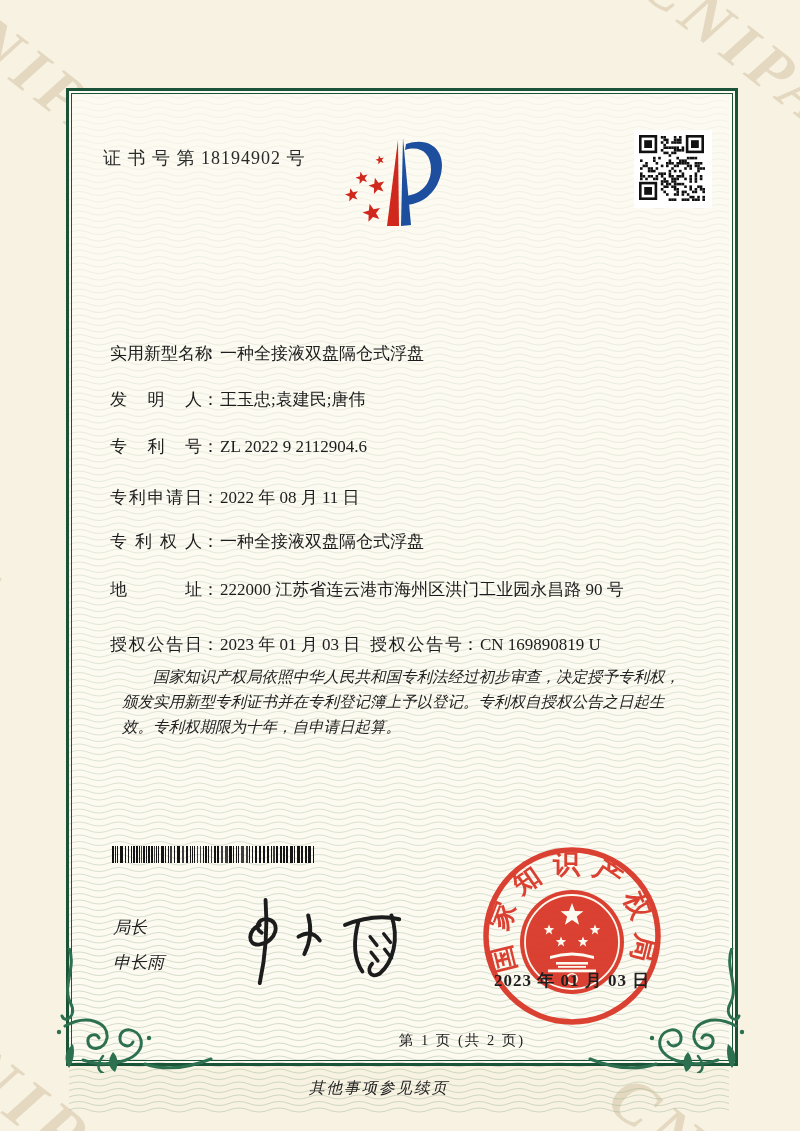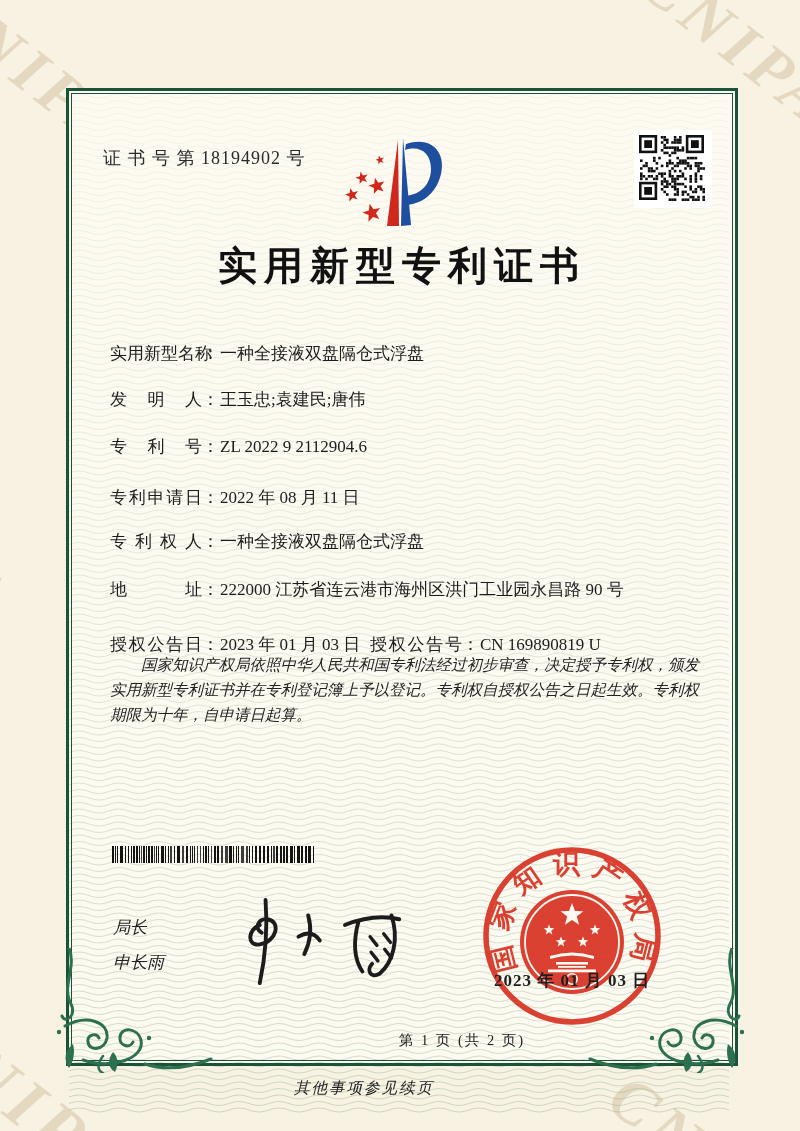--- a/index.html
+++ b/index.html
@@ -74,21 +74,21 @@
     text-align:justify;text-align-last:justify;
   }
   .colon{display:inline-block;width:18px;}
   .pair2{position:absolute;left:260px;top:0;}
   
   .body-text{
     position:absolute;left:110px;top:652px;width:592px;
     font-size:15.5px;line-height:25px;color:#222;
     font-style:italic;
   }
-  .body-text p{margin:0;text-indent:2em;font-family:Liberation Serif, serif;}
+  .body-text p{margin:12px;text-indent:2em;font-family:Liberation Serif, serif;}
   
   .barcode{position:absolute;left:112px;top:846px;}
   
   .signer{
     position:absolute;left:113px;top:916px;
     font-size:17px;font-style:italic;color:#222;
   }
   .signer div{margin-bottom:12px;}
   .sig-script{position:absolute;left:226px;top:896px;}
   
@@ -104,21 +104,21 @@
     position:absolute;left:472px;top:969px;width:200px;
     text-align:center;font-size:17px;font-weight:600;
     letter-spacing:1px;color:#1f1f1f;
   }
   
   .page-info{
     position:absolute;left:66px;top:1031px;width:792px;
     text-align:center;font-size:14.5px;letter-spacing:2px;color:#222;
   }
   .continuation{
-    position:absolute;left:0;top:1078px;width:728px;
+    position:absolute;left:15px;top:1078px;width:728px;
     text-align:center;font-size:15.5px;letter-spacing:2px;
     font-style:italic;color:#222;
   }
   .logo-red{fill:var(--logo-red,#d0281c);}
   .logo-blue{fill:var(--logo-blue,#1d4f9e);}
   .flo{stroke:#2c7050;}
   .flo-fill{fill:#2c7050;}
 </style>
 </head>
 <body>
@@ -509,21 +509,20 @@
         <rect x="5.2" y="5.2" width="7.800000000000001" height="7.800000000000001" fill="#111"></rect>
         <rect x="46.800000000000004" y="0" width="18.2" height="18.2" fill="#111"></rect>
         <rect x="49.4" y="2.6" width="13" height="13" fill="#fff"></rect>
         <rect x="52" y="5.2" width="7.800000000000001" height="7.800000000000001" fill="#111"></rect>
         <rect x="0" y="46.800000000000004" width="18.2" height="18.2" fill="#111"></rect>
         <rect x="2.6" y="49.4" width="13" height="13" fill="#fff"></rect>
         <rect x="5.2" y="52" width="7.800000000000001" height="7.800000000000001" fill="#111"></rect>
       </svg>
   </div>
 
-  <div class="title">实用新型专利证书</div>
 
   <div class="fields">
     <div class="field-row" style="top:0">
       <span class="lbl">实用新型名称</span><span class="colon">：</span><span class="val">一种全接液双盘隔仓式浮盘</span>
     </div>
     <div class="field-row" style="top:46px">
       <span class="lbl">发明人</span><span class="colon">：</span><span class="val">王玉忠;袁建民;唐伟</span>
     </div>
     <div class="field-row" style="top:93px">
       <span class="lbl">专利号</span><span class="colon">：</span><span class="val">ZL 2022 9 2112904.6</span>

